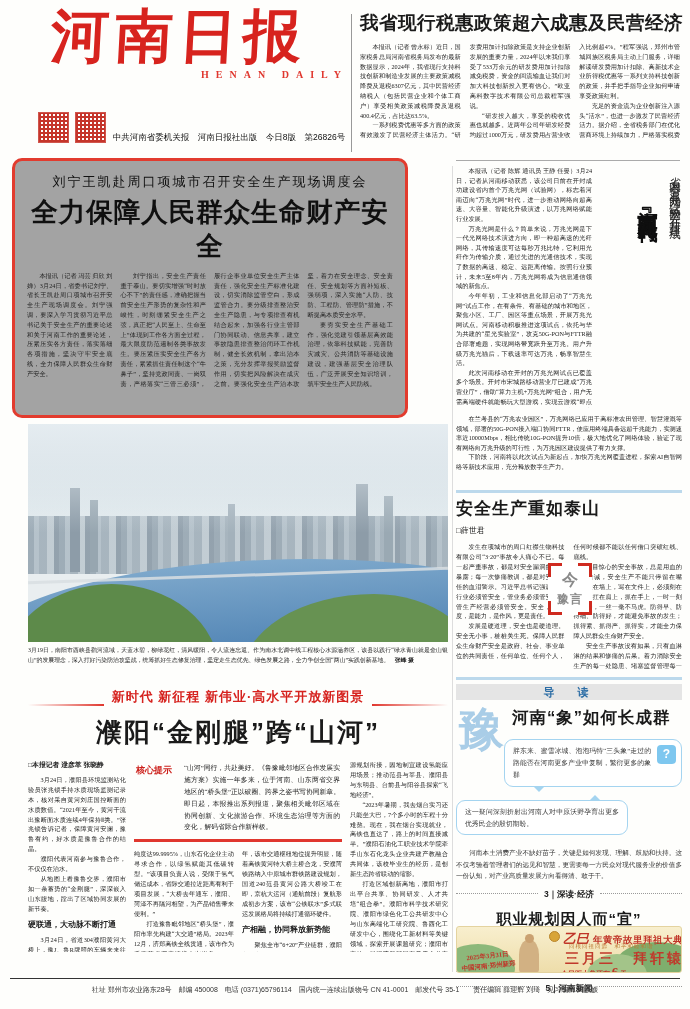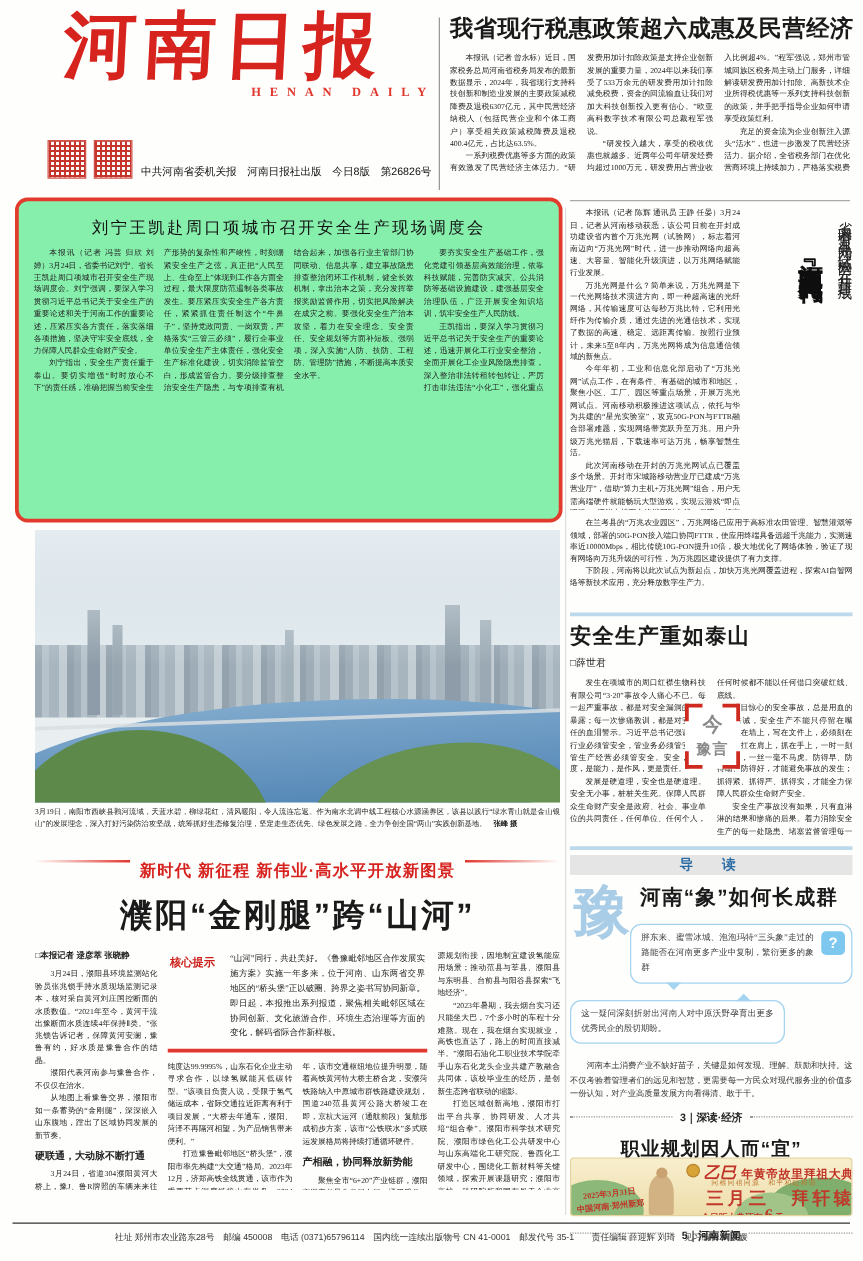--- a/index.html
+++ b/index.html
@@ -25,21 +25,21 @@
   #vrule1 { left:351px; top:14px; width:1px; height:138px; background:#999; }
   #vrule2 { left:452px; top:166px; width:1px; height:806px; background:#ddd; }
   #hrule-right { left:456px; top:160px; width:224px; height:1px; background:#aaa; }
 
   
   #tax { left:360px; top:10px; width:320px; }
   .tax-title { font-size:18.5px; font-weight:700; letter-spacing:0.5px; font-family:"Liberation Sans",sans-serif; white-space:nowrap; }
   .tax-body { margin-top:7px; column-count:3; column-gap:9px; font-size:6.2px; line-height:1.58; height:106px; overflow:hidden; color:#222; }
 
   
-  #redbox { left:12px; top:158px; width:438px; height:260px; border:3.5px solid #e23b2e; border-radius:10px; background:#86efac; padding:8px 12px 10px; }
+  #redbox { left:12px; top:158px; width:396px; height:260px; border:3.5px solid #e23b2e; border-radius:10px; background:#a3a3a3; padding:8px 12px 10px; }
   .main-kicker { text-align:center; font-size:13px; letter-spacing:2px; margin-top:4px; color:#111; }
   .main-h1 { text-align:center; font-weight:700; font-size:26.5px; letter-spacing:1px; line-height:1.28; margin-top:5px; font-family:"Liberation Sans",sans-serif; color:#101010; }
   .main-body { margin-top:7px; column-count:4; column-gap:8px; font-size:6.2px; line-height:1.58; height:122px; overflow:hidden; color:#222; }
 
   
   #gw { left:456px; top:166px; width:226px; height:320px; }
   .gw-body { width:136px; height:242px; overflow:hidden; font-size:6.2px; line-height:1.55; color:#222; }
   .gw-head { position:absolute; right:24px; top:30px; height:288px; writing-mode:vertical-rl; font-family:"Liberation Sans",sans-serif; font-weight:700; font-size:20px; line-height:1.05; letter-spacing:1px; overflow:hidden; color:#0f0f0f; }
   .gw-kick { position:absolute; right:0; top:2px; height:316px; writing-mode:vertical-rl; font-size:11.5px; letter-spacing:3px; font-family:"Liberation Sans",sans-serif; color:#222; overflow:hidden; }
   .gw-wide { position:absolute; left:0; top:248px; width:226px; height:70px; overflow:hidden; font-size:6.2px; line-height:1.55; color:#222; }
@@ -110,21 +110,21 @@
   .ph-river { position:absolute; left:-50px; top:136px; width:560px; height:96px; background:linear-gradient(180deg,#7fa9cc,#4f83b4); border-radius:45% 55% 40% 60% / 70% 80% 20% 30%; transform:rotate(-4deg); }
   .ph-bank-l { position:absolute; left:-24px; bottom:-30px; width:215px; height:88px; background:#5d8a4a; border-radius:50% 50% 0 0 / 100% 100% 0 0; }
   .ph-bank-r { position:absolute; right:-34px; bottom:-34px; width:240px; height:82px; background:#679252; border-radius:55% 45% 0 0 / 100% 100% 0 0; }
   .ph-bridge { position:absolute; left:0; top:150px; width:420px; height:3px; background:#d8dee2; transform:rotate(-2deg); opacity:.85; }
   .ph-haze { position:absolute; inset:0; background:linear-gradient(180deg,rgba(232,239,243,.9),rgba(232,239,243,0) 50%); }
   #caption { left:28px; top:646px; width:420px; font-size:5.9px; line-height:1.65; text-align:justify; color:#222; }
   .credit { font-weight:700; margin-left:4px; }
 
   
   #puyang { left:28px; top:688px; width:420px; }
-  .series { display:flex; align-items:flex-start; gap:8px; }
+  .series { display:flex; align-items:flex-end; gap:8px; }
   .sline { flex:1; height:2px; background:linear-gradient(90deg,rgba(224,55,46,0),#e0372e); }
   .sline.r { background:linear-gradient(90deg,#e0372e,rgba(224,55,46,0)); }
   .series .txt { color:#d6231f; font-weight:700; font-size:13px; letter-spacing:1px; font-family:"Liberation Sans",sans-serif; white-space:nowrap; }
   .pu-h1 { text-align:center; font-size:26px; font-weight:700; letter-spacing:2px; margin-top:9px; font-family:"Liberation Sans",sans-serif; }
   .pu-dek { text-align:center; font-size:11.5px; margin-top:7px; color:#1c1c1c; }
   .pu-body { display:flex; gap:8px; margin-top:10px; height:192px; overflow:hidden; }
   .pu-c1 { width:98px; font-size:6.2px; line-height:1.6; overflow:hidden; color:#222; }
   .pu-byline { font-weight:700; font-size:6.8px; margin-bottom:4px; font-family:"Liberation Sans",sans-serif; }
   .pu-sub { font-weight:700; font-size:8px; margin:5px 0 3px; font-family:"Liberation Sans",sans-serif; text-indent:0; }
   .pu-mid { width:208px; overflow:hidden; }
@@ -162,20 +162,21 @@
     <div class="tax-body">
       <p class="p">本报讯（记者 曾永标）近日，国家税务总局河南省税务局发布的最新数据显示，2024年，我省现行支持科技创新和制造业发展的主要政策减税降费及退税6307亿元，其中民营经济纳税人（包括民营企业和个体工商户）享受相关政策减税降费及退税400.4亿元，占比达63.5%。</p>
       <p class="p">一系列税费优惠等多方面的政策有效激发了民营经济主体活力。“研发费用加计扣除政策是支持企业创新发展的重要力量，2024年以来我们享受了533万余元的研发费用加计扣除减免税费，资金的回流输血让我们对加大科技创新投入更有信心。”欧亚高科数字技术有限公司总裁程军强说。</p>
       <p class="p">“研发投入越大，享受的税收优惠也就越多。近两年公司年研发经费均超过1000万元，研发费用占营业收入比例超4%。”程军强说，郑州市管城回族区税务局主动上门服务，详细解读研发费用加计扣除、高新技术企业所得税优惠等一系列支持科技创新的政策，并手把手指导企业如何申请享受政策红利。</p>
       <p class="p">充足的资金流为企业创新注入源头“活水”，也进一步激发了民营经济活力。据介绍，全省税务部门在优化营商环境上持续加力，严格落实税费优惠政策，2024年精准推送政策593批次，惠及1113.02万户次纳税人。下一步，全省税务部门将认真贯彻落实民营企业座谈会精神，全力打好“政策找人”、个性服务“组合拳”，促进税费扶持政策直达快享，为民营经济健康成长、发展壮大营造良好的税收环境。</p>
     </div>
   </div>
 
   <div id="redbox" class="abs">
     <div class="main-kicker">刘宁王凯赴周口项城市召开安全生产现场调度会</div>
+    <div class="main-h1">全力保障人民群众生命财产安全</div>
     <div class="main-body">
       <p class="p">本报讯（记者 冯芸 归欣 刘婵）3月24日，省委书记刘宁、省长王凯赴周口项城市召开安全生产现场调度会。刘宁强调，要深入学习贯彻习近平总书记关于安全生产的重要论述和关于河南工作的重要论述，压紧压实各方责任，落实落细各项措施，坚决守牢安全底线，全力保障人民群众生命财产安全。</p>
       <p class="p">刘宁指出，安全生产责任重于泰山。要切实增强“时时放心不下”的责任感，准确把握当前安全生产形势的复杂性和严峻性，时刻绷紧安全生产之弦，真正把“人民至上、生命至上”体现到工作各方面全过程，最大限度防范遏制各类事故发生。要压紧压实安全生产各方责任，紧紧抓住责任制这个“牛鼻子”，坚持党政同责、一岗双责，严格落实“三管三必须”，履行企事业单位安全生产主体责任，强化安全生产标准化建设，切实消除监管空白，形成监管合力。要分级排查整治安全生产隐患，与专项排查有机结合起来，加强各行业主管部门协同联动、信息共享，建立事故隐患排查整治闭环工作机制，健全长效机制，拿出治本之策，充分发挥举报奖励监督作用，切实把风险解决在成灾之前。要强化安全生产治本攻坚，着力在安全理念、安全责任、安全规划等方面补短板、强弱项，深入实施“人防、技防、工程防、管理防”措施，不断提高本质安全水平。</p>
       <p class="p">要夯实安全生产基础工作，强化党建引领基层高效能治理，依靠科技赋能，完善防灾减灾、公共消防等基础设施建设，建强基层安全治理队伍，广泛开展安全知识培训，筑牢安全生产人民防线。</p>
       <p class="p">王凯指出，要深入学习贯彻习近平总书记关于安全生产的重要论述，迅速开展化工行业安全整治，全面开展化工企业风险隐患排查，深入整治非法转租转包转让，严厉打击非法违法“小化工”，强化重点时段安全防控，提升园区安全发展能力，确保化工行业安全稳定运行。要全力防范应对森林、重点场所和居民住宅火灾，做好灭火和应急救援准备，坚决遏制火灾多发连发势头。要统筹抓好矿山、交通运输、文旅等领域安全生产，切实维护人民群众生命财产安全。</p>
 
     </div>
   </div>
 
   <div id="gw" class="abs">

